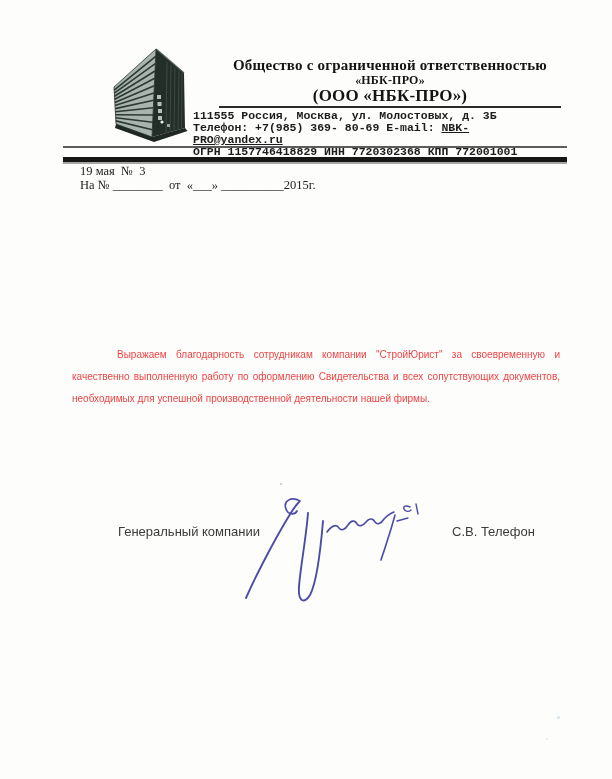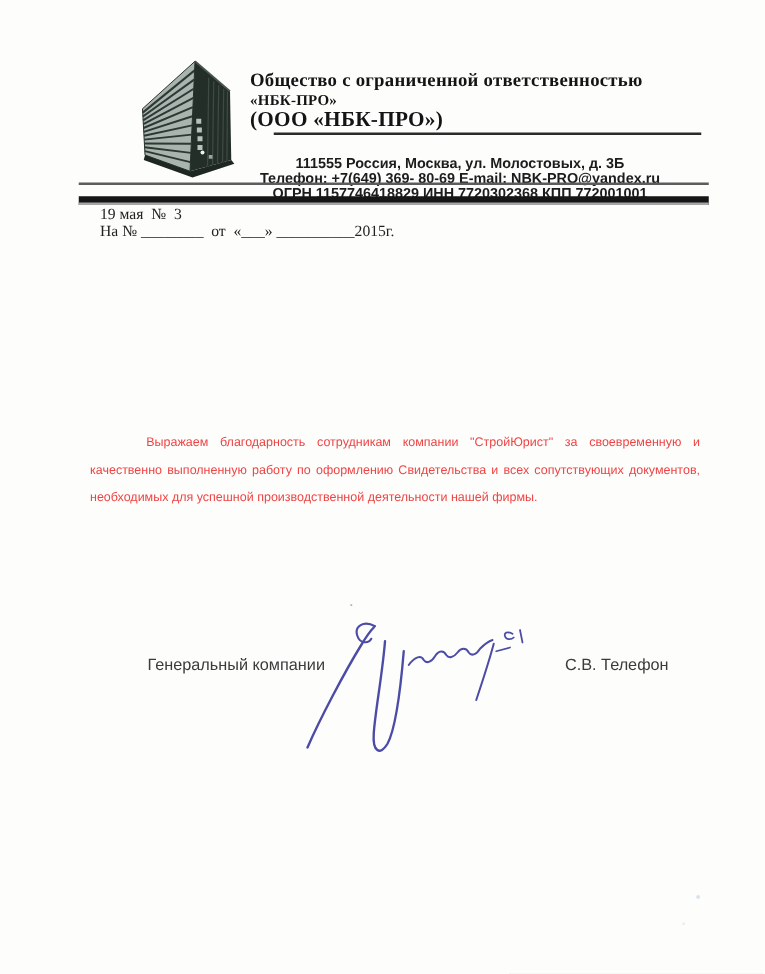--- a/index.html
+++ b/index.html
@@ -8,31 +8,31 @@
     width:612px;height:779px;
     background:#fdfdfc;
     overflow:hidden;
     font-family:"Liberation Serif", serif;
     color:#1a1a1a;
   }
   
   .logo{position:absolute;left:105px;top:40px;width:120px;height:120px;}
   .lh-titles{
     position:absolute;left:200px;top:58px;width:380px;
-    text-align:left;font-weight:bold;color:#141414;
+    text-align:center;font-weight:bold;color:#141414;
     font-family:"Liberation Serif", serif;letter-spacing:.2px;
   }
   .lh-orgtype{font-size:15px;line-height:15px;}
   .lh-shortname{font-size:12px;line-height:15px;}
   .lh-fullname{font-size:17px;line-height:16px;}
   .lh-underline{position:absolute;left:219px;top:106px;width:342px;height:2px;background:#2b2b2b;}
   .lh-contacts{
     position:absolute;left:193px;top:110px;width:350px;
-    text-align:center;font-weight:bold;font-size:11.5px;line-height:11.9px;
-    color:#1c1c1c;font-family:Liberation Sans, sans-serif;margin-top:16px;
+    font-weight:bold;font-size:11.5px;line-height:11.9px;
+    color:#1c1c1c;font-family:Liberation Mono, monospace;
   }
   .lh-email{text-decoration:underline;}
   
   .rule-thin{position:absolute;left:63px;top:146px;width:504px;height:2px;background:#5c5c5c;}
   .rule-thick{position:absolute;left:63px;top:157px;width:504px;height:5px;background:#161616;border-bottom:2px solid #a6a6a6;}
   
   .ref-date,.ref-reply{
     position:absolute;left:80px;font-size:12.5px;line-height:13px;
     color:#222;white-space:pre;font-family:"Liberation Serif", serif;
   }
@@ -101,21 +101,21 @@
 
   <div class="lh-titles">
     <div class="lh-orgtype">Общество с ограниченной ответственностью</div>
     <div class="lh-shortname">«НБК-ПРО»</div>
     <div class="lh-fullname">(ООО «НБК-ПРО»)</div>
   </div>
   <div class="lh-underline"></div>
 
   <div class="lh-contacts">
     <div>111555 Россия, Москва, ул. Молостовых, д. 3Б</div>
-    <div><span>Телефон: +7(649) 369- 80-69 E-mail: </span><span class="lh-email">NBK-PRO@yandex.ru</span></div>
+    <div><span>Телефон: +7(985) 369- 80-69 E-mail: </span><span class="lh-email">NBK-PRO@yandex.ru</span></div>
     <div>ОГРН 1157746418829 ИНН 7720302368 КПП 772001001</div>
   </div>
 
   <div class="rule-thin"></div>
   <div class="rule-thick"></div>
 
   <div class="ref-date">19 мая  №  3</div>
   <div class="ref-reply">На № ________  от  «___» __________2015г.</div>
 
   <p class="body-par">Выражаем благодарность сотрудникам компании "СтройЮрист" за своевременную и качественно выполненную работу по оформлению Свидетельства и всех сопутствующих документов, необходимых для успешной производственной деятельности нашей фирмы.</p>

